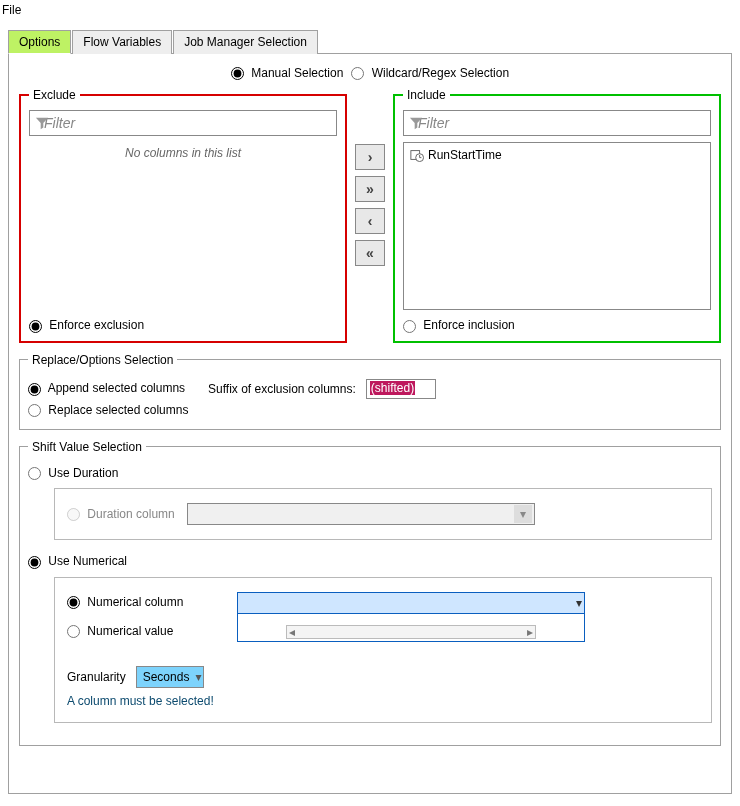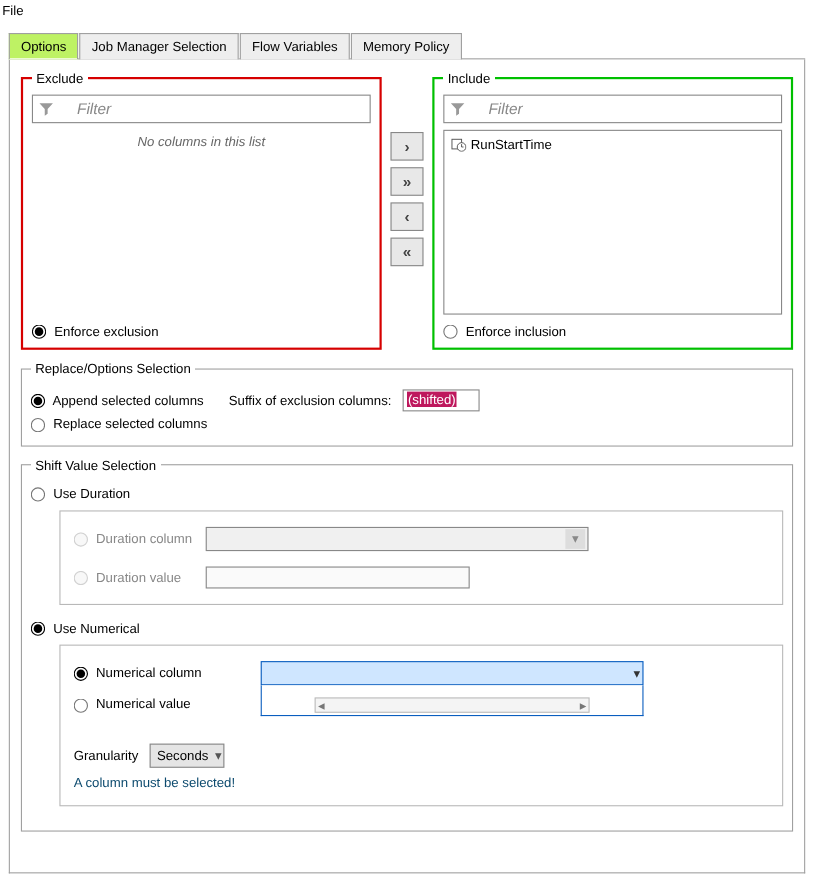--- a/index.html
+++ b/index.html
@@ -16,21 +16,21 @@
   .selection-mode { display: flex; justify-content: center; gap: 8px; align-items: center; margin: 2px 0 8px 0; }
 
   .ex-in-row { display: flex; gap: 8px; align-items: stretch; }
   fieldset { border: 1px solid #a0a0a0; padding: 8px; margin: 0 0 10px 0; }
   fieldset > legend { padding: 0 4px; }
   .exclude-fs { border: 2px solid #d60000; flex: 1; }
   .include-fs { border: 2px solid #00c000; flex: 1; }
 
   .filter-wrap { position: relative; margin-bottom: 6px; }
   .filter-wrap svg { position: absolute; left: 6px; top: 50%; transform: translateY(-50%); }
-  .filter-input { width: 100%; height: 26px; padding: 2px 4px 2px 40px; border: 1px solid #888; font-style: italic; color: #404040; font-size: 14px; }
+  .filter-input { width: 100%; height: 26px; padding: 2px 4px 2px 14px; border: 1px solid #888; font-style: italic; color: #404040; font-size: 14px; }
   .filter-input::placeholder { color: #888; font-style: italic; }
 
   .list-box { border: 1px solid #888; height: 168px; overflow: auto; background: #fff; padding: 4px; }
   .exclude-fs .list-box { border: none; background: transparent; text-align: center; font-style: italic; color: #666; padding-top: 4px; }
   .list-item { display: flex; align-items: center; gap: 4px; padding: 1px 2px; font-style: normal; color: #000; text-align: left; }
 
   .enforce-row { margin-top: 8px; display: flex; align-items: center; gap: 4px; }
 
   .mid-col { display: flex; flex-direction: column; justify-content: flex-start; gap: 6px; padding-top: 56px; }
   .move-btn { width: 30px; height: 26px; border: 1px solid #888; background: #e8e8e8; display:flex; align-items:center; justify-content:center; cursor:pointer; font-size: 14px; color: #444; font-weight: bold; }
@@ -42,45 +42,54 @@
 
   .shift-inner { margin: 8px 0 14px 26px; border: 1px solid #b8b8b8; padding: 10px 12px; }
   .combo { height: 22px; border: 1px solid #888; background: #eee; display:flex; align-items:center; justify-content:flex-end; padding-right:2px; }
   .combo.disabled { background: #f0f0f0; color: #888; }
   .combo-arrow { width: 18px; height: 18px; display:flex; align-items:center; justify-content:center; background:#ddd; }
 
   .num-combo { width: 348px; height: 22px; border: 1px solid #0a5ebf; background: #cfe6ff; display:flex; align-items:center; justify-content:flex-end; padding-right:2px; }
   .dropdown-open { width: 348px; border: 1px solid #0a5ebf; border-top:none; background:#fff; height:28px; display:flex; align-items:flex-end; justify-content:center; padding-bottom:2px; }
   .tiny-scroll { width:250px; height:14px; border:1px solid #bbb; background:#f4f4f4; display:flex; align-items:center; justify-content:space-between; padding:0 2px; font-size:9px; color:#777;}
 
-  .gran-combo { height: 22px; border:1px solid #888; background:#e5e5e5; display:inline-flex; align-items:center; padding:0 2px 0 6px; gap:6px; }
+  .gran-combo { height: 22px; border:1px solid #888; background:#7dd3fc; display:inline-flex; align-items:center; padding:0 2px 0 6px; gap:6px; }
 
   .error-text { color: #0c4a6e; margin-top: 6px; }
 
   input[type=radio] { margin: 0 4px 0 0; vertical-align: middle; accent-color: #000; }
   input[type=radio]:disabled { accent-color: #999; }
   label.disabled-lbl { color: #888; }
 </style>
 </head>
 <body>
 
 <div class="menu-bar">
   <span>File</span>
 </div>
 
 <div class="tab-area">
   <div class="tab-row">
     <div class="tab active">Options</div>
+    <div class="tab">Flow Variables</div>
     <div class="tab">Job Manager Selection</div>
-    <div class="tab">Flow Variables</div>
-    <div class="tab">Memory Policy</div>
   </div>
 
   <div class="tab-content">
 
+    <div class="selection-mode">
+      <label>
+        <input type="radio" name="selmode" checked="" style="">
+        <span>Manual Selection</span>
+      </label>
+      <label>
+        <input type="radio" name="selmode" style="">
+        <span>Wildcard/Regex Selection</span>
+      </label>
+    </div>
 
     <div class="ex-in-row">
 
       <fieldset class="exclude-fs">
         <legend>Exclude</legend>
         <div class="filter-wrap">
           <svg width="14" height="14" viewBox="0 0 16 16">
               <path d="M1 2h14l-5.5 6v5l-3 2v-7z" fill="#999"></path>
             </svg>
           <input class="filter-input" placeholder="Filter" style="">
@@ -161,27 +170,20 @@
 
       <div class="shift-inner">
         <div class="inner-row">
           <label class="disabled-lbl" style="width:110px;">
             <input type="radio" disabled="" style="">
             <span>Duration column</span>
           </label>
           <div class="combo disabled" style="width:348px;">
             <div class="combo-arrow">▾</div>
           </div>
-        </div>
-        <div class="inner-row" style="margin-top:14px;">
-          <label class="disabled-lbl" style="width:110px;">
-            <input type="radio" disabled="" style="">
-            <span>Duration value</span>
-          </label>
-          <input class="text-input" style="width: 240px;" disabled="">
         </div>
       </div>
 
       <div class="inner-row">
         <label>
           <input type="radio" name="shiftmode" checked="" style="">
           <span>Use Numerical</span>
         </label>
       </div>
 

